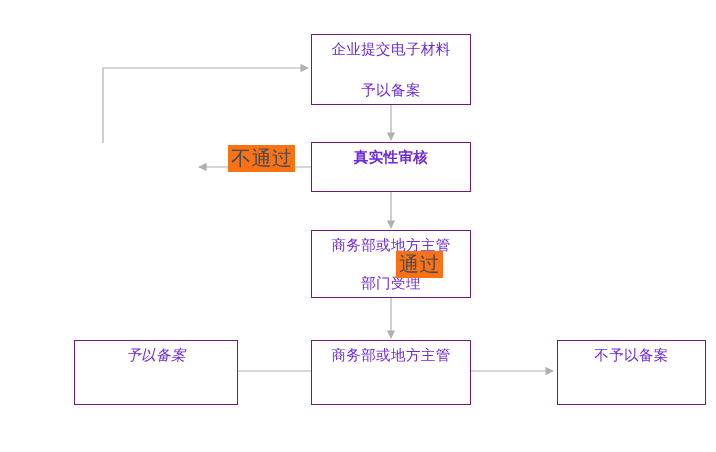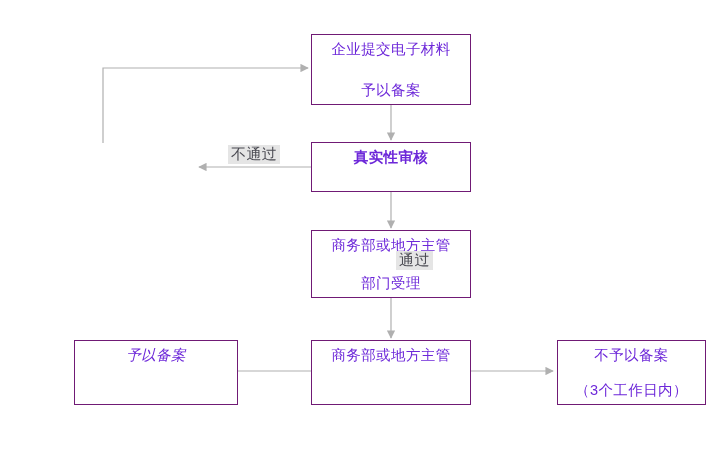--- a/index.html
+++ b/index.html
@@ -40,24 +40,24 @@
     text-align: center;
     white-space: nowrap;
     z-index: 2;
   }
   .node .line {
     display: block;
   }
   .edge-label {
     position: absolute;
     color: #4a4a52;
-    font-size: 15px;
+    font-size: 20px;
     letter-spacing: 0.4px;
     white-space: nowrap;
-    background: #e5e5e5;
+    background: #f97316;
     padding: 0 3px;
     z-index: 3;
   }
 </style>
 </head>
 <body>
 
 <div id="canvas">
 
   <svg id="edges" viewBox="0 0 716 452" xmlns="http://www.w3.org/2000/svg">
@@ -95,19 +95,18 @@
   <div class="node" id="node-record" style="left: 311px; top: 340px; width: 160px; height: 65px;">
     <span class="line">商务部或地方主管</span>
   </div>
 
   <div class="node" id="node-approved" style="left: 74px; top: 340px; width: 164px; height: 65px; font-style: italic;">
     <span class="line">予以备案</span>
   </div>
 
   <div class="node" id="node-rejected" style="left: 557px; top: 340px; width: 149px; height: 65px;">
     <span class="line">不予以备案</span>
-    <span class="line">（3个工作日内）</span>
   </div>
 
   <div class="edge-label" id="label-fail" style="left: 228px; top: 145px;">不通过</div>
   <div class="edge-label" id="label-pass" style="left: 396px; top: 203px; margin-top: 48px;">通过</div>
 
 </div>
 
 </body></html>

